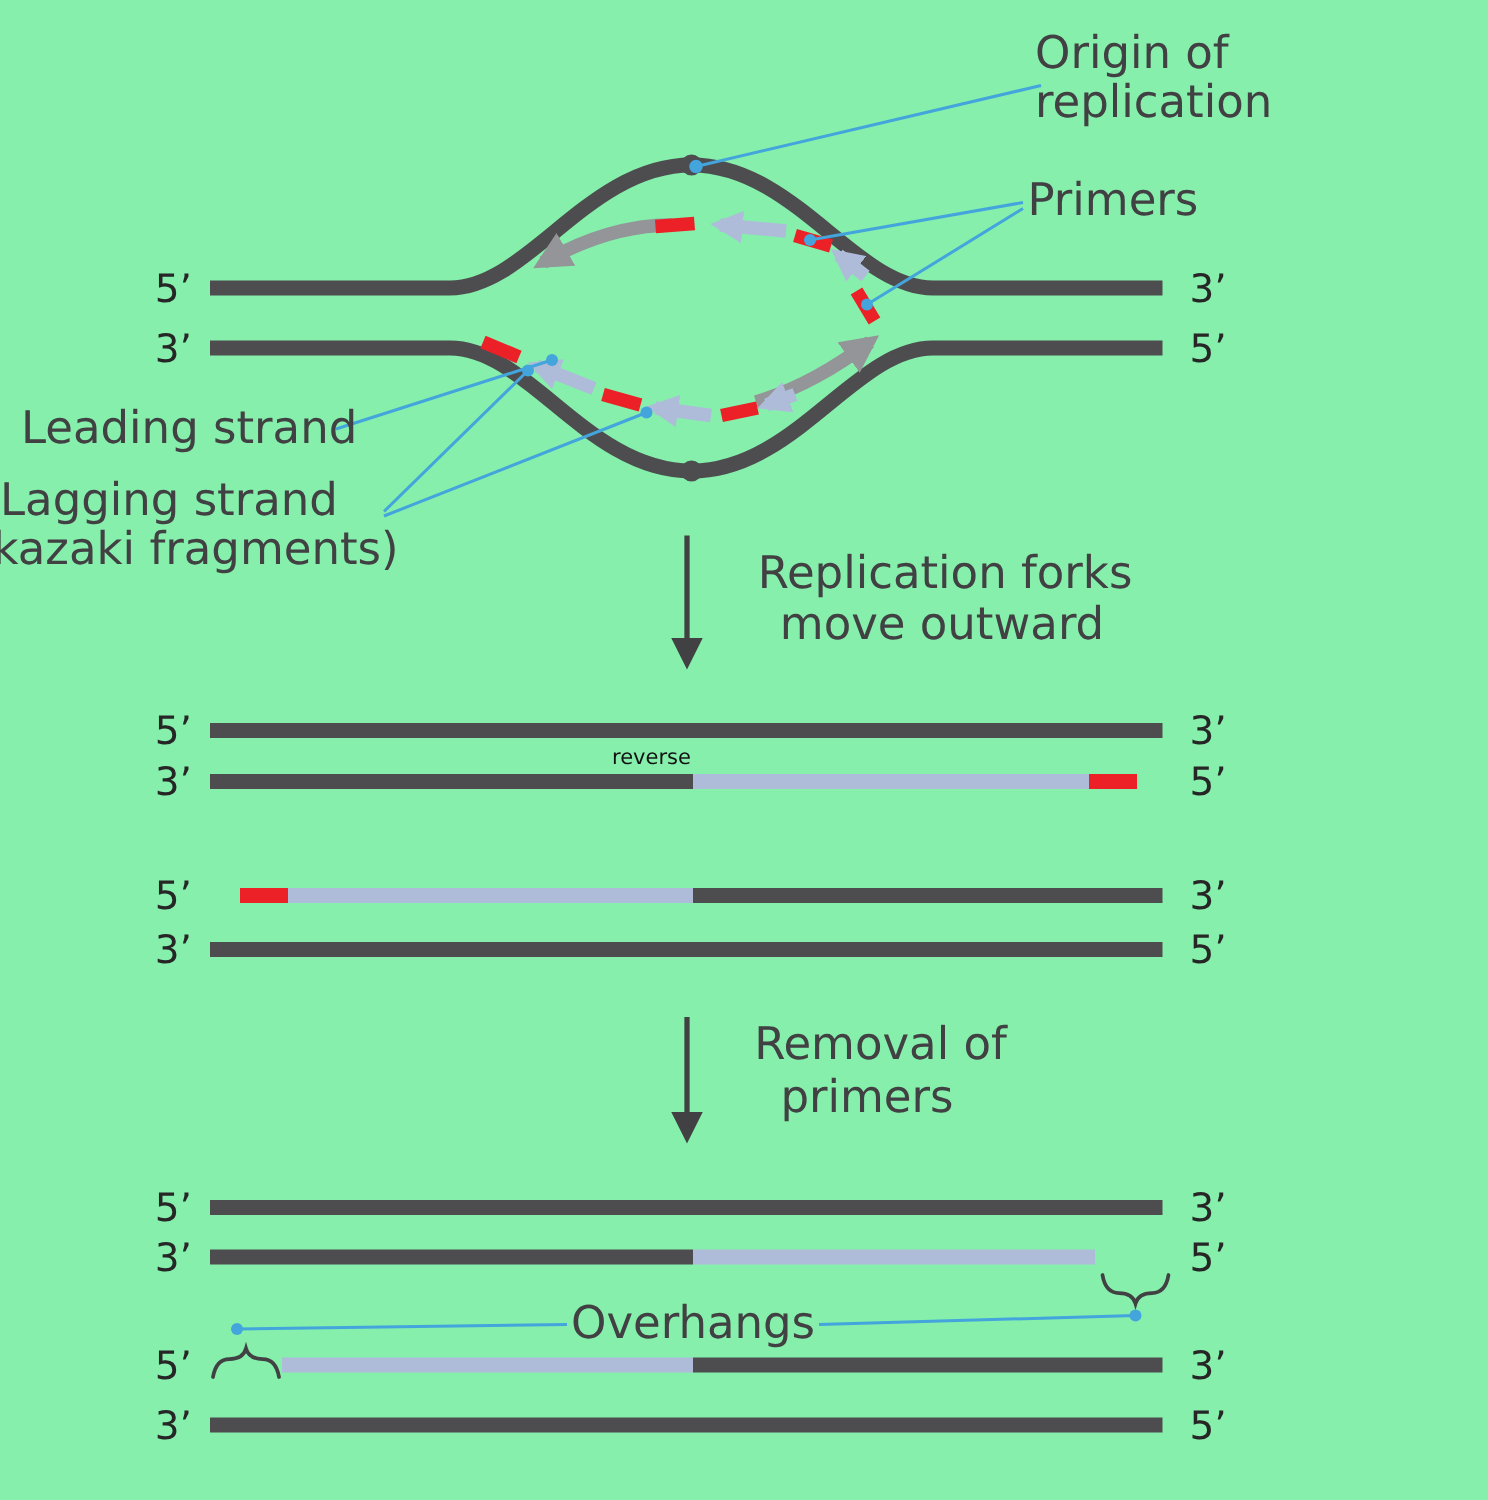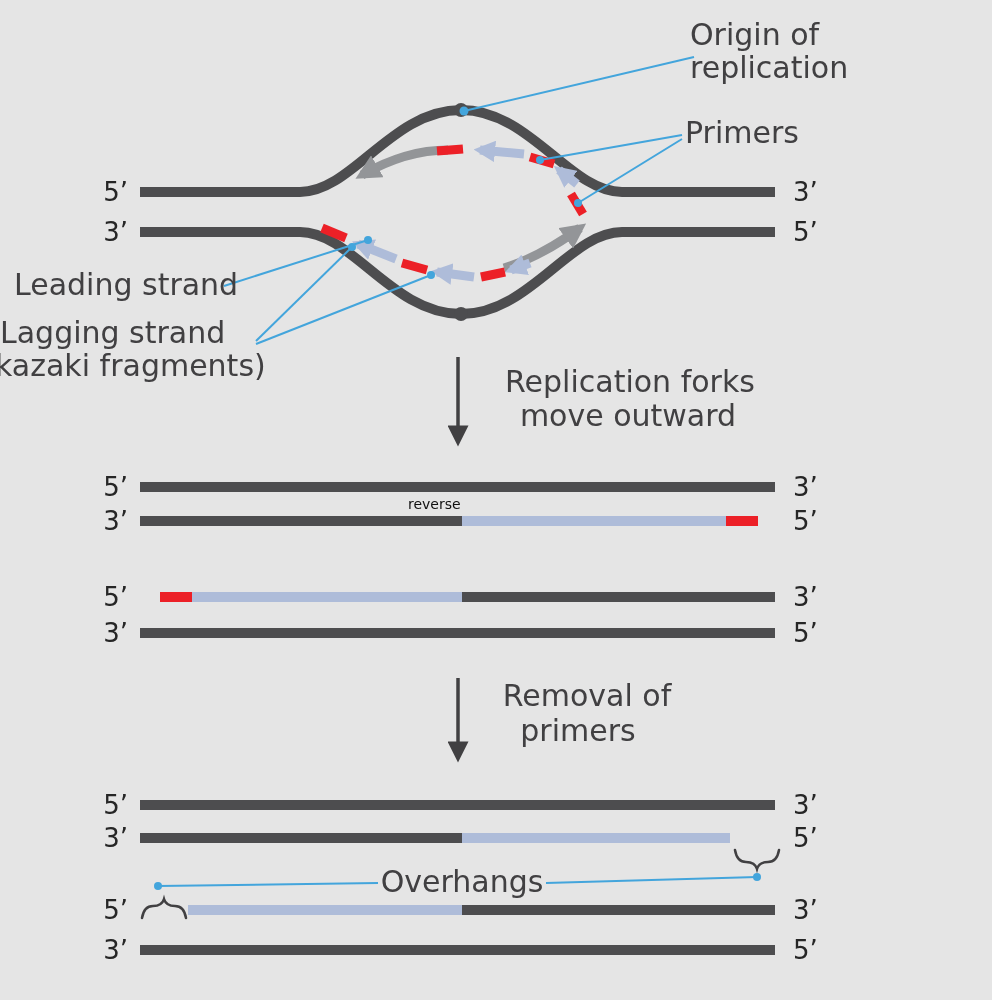--- a/index.html
+++ b/index.html
@@ -1,17 +1,17 @@
 <!DOCTYPE html>
 <html><head>
 <meta charset="utf-8">
 <title>Diagram</title>
 <style>
   html,body{margin:0;padding:0;background:#ffffff;}
-  .stage{width:992px;height:1000px;position:relative;background:#e5e5e5;}
+  .stage{width:992px;height:1000px;position:relative;background:#86efac;}
   svg{display:block;}
   .arc{stroke:#4d4d4f;stroke-width:10;fill:none;}
   .strand-dark{fill:#4d4d4f;}
   .strand-blue{fill:#aebcd9;}
   .strand-red{fill:#ec2027;}
   .gray-arrow{stroke:#939598;stroke-width:9;fill:none;}
   .frag-blue{stroke:#aebcd9;stroke-width:9;fill:none;}
   .frag-red{stroke:#ec2027;stroke-width:9;fill:none;}
   .ann{stroke:#43a5dc;stroke-width:2;fill:none;}
   .ann-dot{fill:#43a5dc;}

